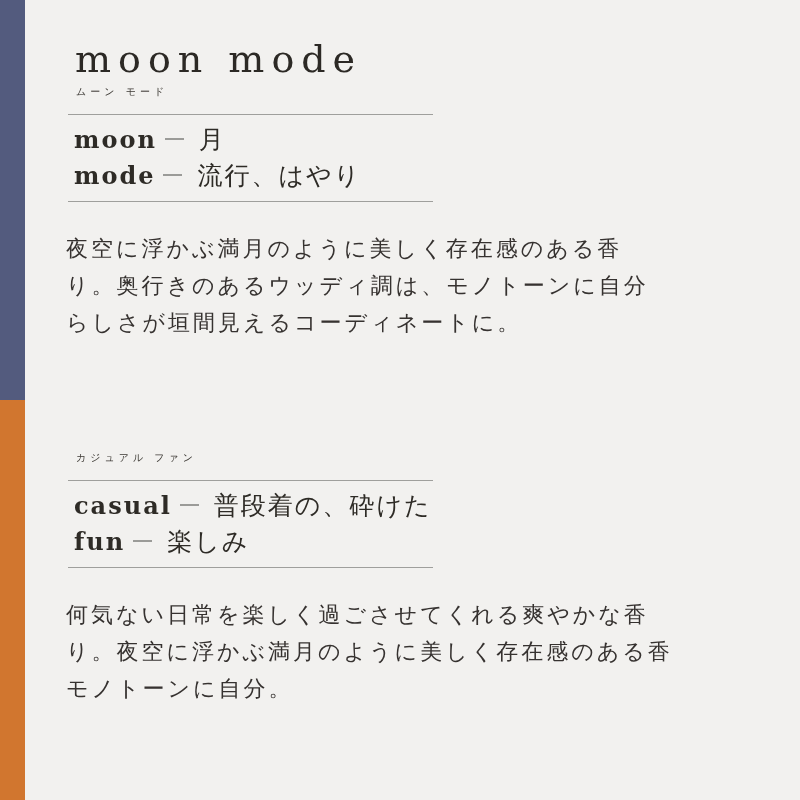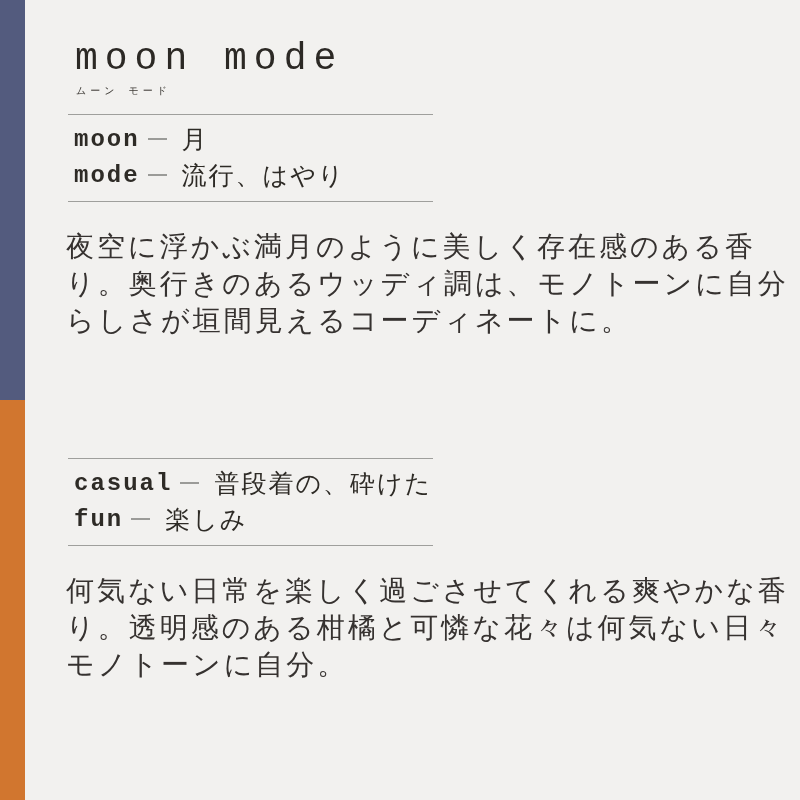--- a/index.html
+++ b/index.html
@@ -3,21 +3,21 @@
 <meta charset="utf-8">
 <style>
   html, body { margin: 0; padding: 0; }
   body {
     width: 800px; height: 800px;
     background: #f2f1ef;
     font-family: "DejaVu Serif", "Liberation Serif", serif;
     color: #343029;
     overflow: hidden;
   }
-  .canvas { position: relative; width: 664px; height: 800px; font-family: Liberation Mono, monospace; }
+  .canvas { position: relative; width: 664px; height: 800px; }
 
   .accent-bar { position: absolute; left: 0; width: 25px; }
   .accent-top    { top: 0;     height: 400px; background: #535b7e; }
   .accent-bottom { top: 400px; height: 400px; background: #d1762f; }
 
   .entry { position: absolute; left: 66px; width: 715px; }
   .entry-1 { top: 38px; }
   .entry-2 { top: 446px; }
 
   .entry h2 {
@@ -66,21 +66,21 @@
     flex: 0 0 auto;
   }
   .def-meaning {
     font-size: 25px;
     letter-spacing: 2px;
     color: #2e2b26;
   }
   .rule-bottom { margin-top: 8px; }
   .desc {
     margin: 28px 0 0 0;
-    font-size: 28px;
+    font-size: 22px;
     line-height: 37px;
     letter-spacing: 3px;
     color: #363230;
   }
   .desc-line { display: block; white-space: nowrap; }
 </style>
 </head>
 <body>
 
 <div class="canvas">
@@ -106,34 +106,35 @@
     </div>
     <div class="rule rule-bottom"></div>
     <p class="desc">
       <span class="desc-line">夜空に浮かぶ満月のように美しく存在感のある香</span>
       <span class="desc-line">り。奥行きのあるウッディ調は、モノトーンに自分</span>
       <span class="desc-line">らしさが垣間見えるコーディネートに。</span>
     </p>
   </section>
 
   <section class="entry entry-2">
+    <div class="kana">カジュアル ファン</div>
     <div class="rule"></div>
     <div class="defs">
       <div class="def-row">
         <span class="def-word">casual</span>
         <span class="def-dash"></span>
         <span class="def-meaning">普段着の、砕けた</span>
       </div>
       <div class="def-row">
         <span class="def-word">fun</span>
         <span class="def-dash"></span>
         <span class="def-meaning">楽しみ</span>
       </div>
     </div>
     <div class="rule rule-bottom"></div>
     <p class="desc">
       <span class="desc-line">何気ない日常を楽しく過ごさせてくれる爽やかな香</span>
-      <span class="desc-line">り。透明感のある柑橘と可憐な花々は何気ない日々</span>
+      <span class="desc-line">り。夜空に浮かぶ満月のように美しく存在感のある香</span>
       <span class="desc-line">モノトーンに自分。</span>
     </p>
   </section>
 
 </div>
 
 </body></html>

